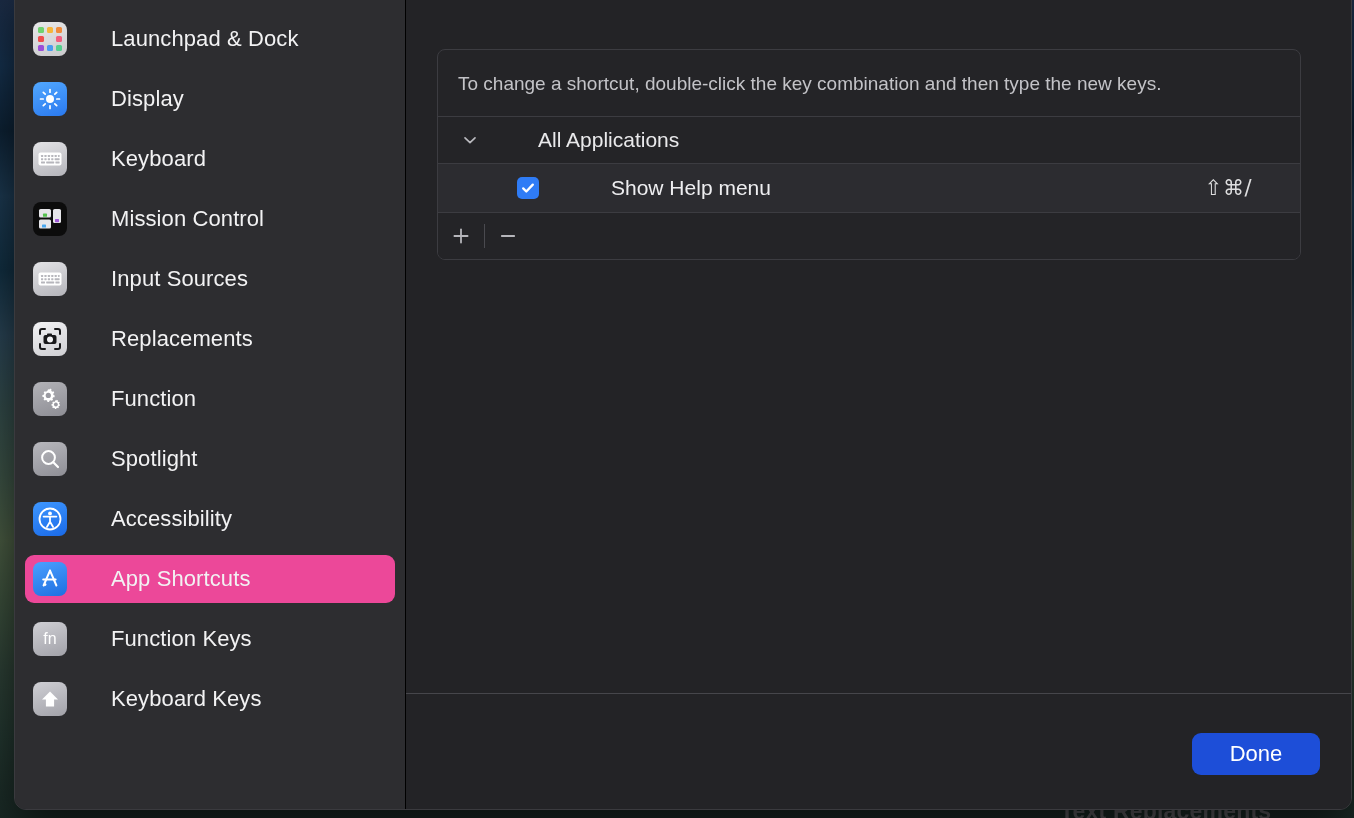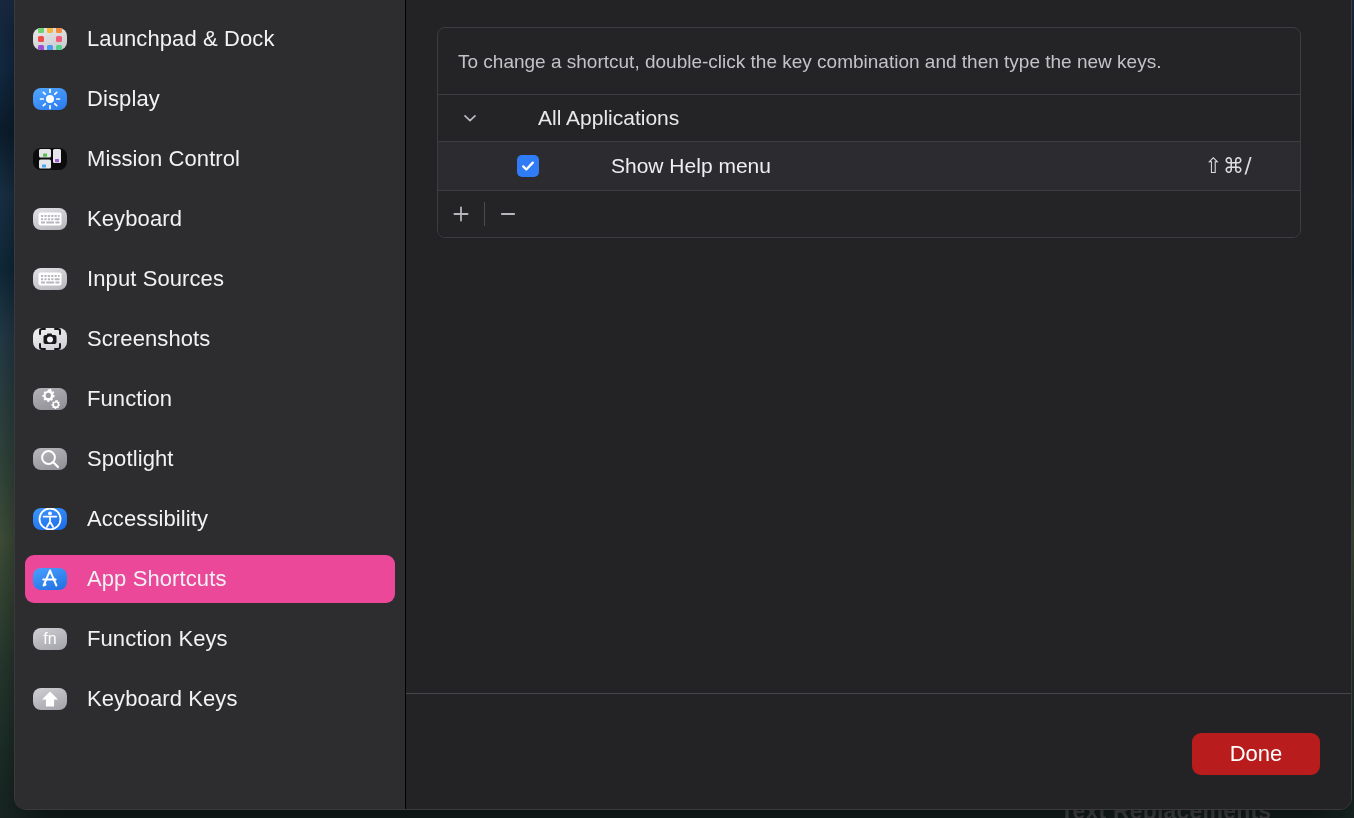--- a/index.html
+++ b/index.html
@@ -75,24 +75,25 @@
   }
   .side-item {
     display: flex;
     align-items: center;
     height: 48px;
     margin: 0 10px 12px 10px;
     padding: 0 0 0 8px;
     border-radius: 9px;
     box-sizing: border-box;
     cursor: default;
+    gap: 24px;
   }
   .side-item.selected { background: #ec4899; }
   .side-icon {
-    width: 34px; height: 22px;
+    width: 34px; height: 34px;
     border-radius: 8px;
     flex: 0 0 34px;
     margin-right: 20px;
     position: relative;
     overflow: hidden;
     display: flex;
     align-items: center;
     justify-content: center;
   }
   .side-label {
@@ -134,21 +135,21 @@
     left: 0; right: 0;
     top: 704px;
     height: 1px;
     background: #46464b;
   }
 
   
   #shortcut-card {
     position: absolute;
     left: 31px;
-    top: 38px;
+    top: 60px;
     width: 862px;
     background: #242427;
     border: 1px solid #3c3c41;
     border-radius: 8px;
     overflow: hidden;
   }
   #instructions {
     padding: 20px 20px 18px 20px;
     font-size: 19px;
     line-height: 28px;
@@ -230,21 +231,21 @@
   }
 
   
   #done-button {
     position: absolute;
     right: 31px;
     top: 744px;
     width: 128px;
     height: 42px;
     border-radius: 9px;
-    background: #b91c1c;
+    background: #1d4ed8;
     color: #ffffff;
     font-size: 22px;
     border: none;
     display: flex;
     align-items: center;
     justify-content: center;
     cursor: default;
     font-family: "Liberation Sans", sans-serif;
   }
 </style>
@@ -286,34 +287,20 @@
             <line x1="2.5" y1="12" x2="5.2" y2="12"></line>
               <line x1="18.8" y1="12" x2="21.5" y2="12"></line>
             <line x1="5.3" y1="5.3" x2="7.2" y2="7.2"></line>
               <line x1="16.8" y1="16.8" x2="18.7" y2="18.7"></line>
             <line x1="18.7" y1="5.3" x2="16.8" y2="7.2"></line>
               <line x1="7.2" y1="16.8" x2="5.3" y2="18.7"></line>
           </g>
         </svg>
       </span>
       <span class="side-label">Display</span>
-    </div>
-
-    <div class="side-item">
-      <span class="side-icon ic-mission">
-        <svg width="28" height="28" viewBox="0 0 28 28">
-          <rect x="3" y="4" width="12" height="8.5" rx="1.6" fill="#e6e6ea"></rect>
-          <rect x="17" y="4" width="8" height="14" rx="1.6" fill="#e6e6ea"></rect>
-          <rect x="3" y="14.5" width="12" height="9" rx="1.6" fill="#e6e6ea"></rect>
-          <rect x="7" y="8.6" width="4" height="3.2" rx=".6" fill="#55c24f"></rect>
-          <rect x="6" y="19.4" width="4" height="3.2" rx=".6" fill="#4aa8ef"></rect>
-          <rect x="19" y="14" width="4" height="3.2" rx=".6" fill="#a15bd8"></rect>
-        </svg>
-      </span>
-      <span class="side-label">Mission Control</span>
     </div>
 
     <div class="side-item">
       <span class="side-icon ic-keyboard">
         <svg width="24" height="16" viewBox="0 0 24 16">
           <rect x="0.5" y="1.5" width="23" height="13" rx="2" fill="#fff"></rect>
           <g fill="#b6b6bc">
             <rect x="3" y="4" width="2.2" height="2" rx=".4"></rect>
               <rect x="6.4" y="4" width="2.2" height="2" rx=".4"></rect>
             <rect x="9.8" y="4" width="2.2" height="2" rx=".4"></rect>
@@ -328,20 +315,34 @@
             <rect x="3" y="10.4" width="4" height="2" rx=".4"></rect>
               <rect x="8.2" y="10.4" width="8" height="2" rx=".4"></rect>
             <rect x="17.4" y="10.4" width="4.2" height="2" rx=".4"></rect>
           </g>
         </svg>
       </span>
       <span class="side-label">Keyboard</span>
     </div>
 
     <div class="side-item">
+      <span class="side-icon ic-mission">
+        <svg width="28" height="28" viewBox="0 0 28 28">
+          <rect x="3" y="4" width="12" height="8.5" rx="1.6" fill="#e6e6ea"></rect>
+          <rect x="17" y="4" width="8" height="14" rx="1.6" fill="#e6e6ea"></rect>
+          <rect x="3" y="14.5" width="12" height="9" rx="1.6" fill="#e6e6ea"></rect>
+          <rect x="7" y="8.6" width="4" height="3.2" rx=".6" fill="#55c24f"></rect>
+          <rect x="6" y="19.4" width="4" height="3.2" rx=".6" fill="#4aa8ef"></rect>
+          <rect x="19" y="14" width="4" height="3.2" rx=".6" fill="#a15bd8"></rect>
+        </svg>
+      </span>
+      <span class="side-label">Mission Control</span>
+    </div>
+
+    <div class="side-item">
       <span class="side-icon ic-input">
         <svg width="24" height="16" viewBox="0 0 24 16">
           <rect x="0.5" y="1.5" width="23" height="13" rx="2" fill="#fff"></rect>
           <g fill="#b6b6bc">
             <rect x="3" y="4" width="2.2" height="2" rx=".4"></rect>
               <rect x="6.4" y="4" width="2.2" height="2" rx=".4"></rect>
             <rect x="9.8" y="4" width="2.2" height="2" rx=".4"></rect>
               <rect x="13.2" y="4" width="2.2" height="2" rx=".4"></rect>
             <rect x="16.6" y="4" width="2.2" height="2" rx=".4"></rect>
               <rect x="20" y="4" width="1.6" height="2" rx=".4"></rect>
@@ -366,21 +367,21 @@
             <path d="M3 8V5a2 2 0 0 1 2-2h3"></path>
               <path d="M18 3h3a2 2 0 0 1 2 2v3"></path>
             <path d="M23 18v3a2 2 0 0 1-2 2h-3"></path>
               <path d="M8 23H5a2 2 0 0 1-2-2v-3"></path>
           </g>
           <rect x="6.5" y="9" width="13" height="9" rx="2" fill="#18181a"></rect>
           <circle cx="13" cy="13.5" r="3" fill="#f2f2f4"></circle>
           <rect x="10" y="7.6" width="5" height="2" rx=".8" fill="#18181a"></rect>
         </svg>
       </span>
-      <span class="side-label">Screenshots</span>
+      <span class="side-label">Replacements</span>
     </div>
 
     <div class="side-item">
       <span class="side-icon ic-services">
         <svg width="26" height="26" viewBox="0 0 26 26">
           <g fill="#ffffff">
             <path d="M11 3.2l1.3.35.9-1 1.4.9-.4 1.3 1 .95 1.3-.35.75 1.45-1 .95.2 1.35 1.3.5-.25 1.6-1.35.15-.7 1.2.6 1.2-1.2 1.1-1.2-.65-1.25.5-.3 1.3-1.65-.1-.35-1.3-1.2-.6-1.2.6-1.15-1.15.6-1.2-.5-1.25-1.35-.3.1-1.65 1.3-.35.6-1.2-.6-1.2 1.15-1.15 1.2.6L10.6 4.5z"></path>
             <circle cx="11.3" cy="9.4" r="2.6" fill="#9a9aa1"></circle>
             <path d="M18.4 14.2l.9.25.6-.7 1 .63-.28.9.7.66.9-.25.52 1.01-.7.66.14.94.9.35-.17 1.12-.94.1-.49.84.42.84-.84.77-.84-.46-.87.35-.2.9-1.16-.06-.25-.91-.84-.42-.84.42-.8-.8.42-.84-.35-.87-.94-.21.07-1.15.9-.25.42-.84-.42-.84.8-.8.84.42.87-.35z"></path>
             <circle cx="18.9" cy="18.5" r="1.9" fill="#9a9aa1"></circle>

